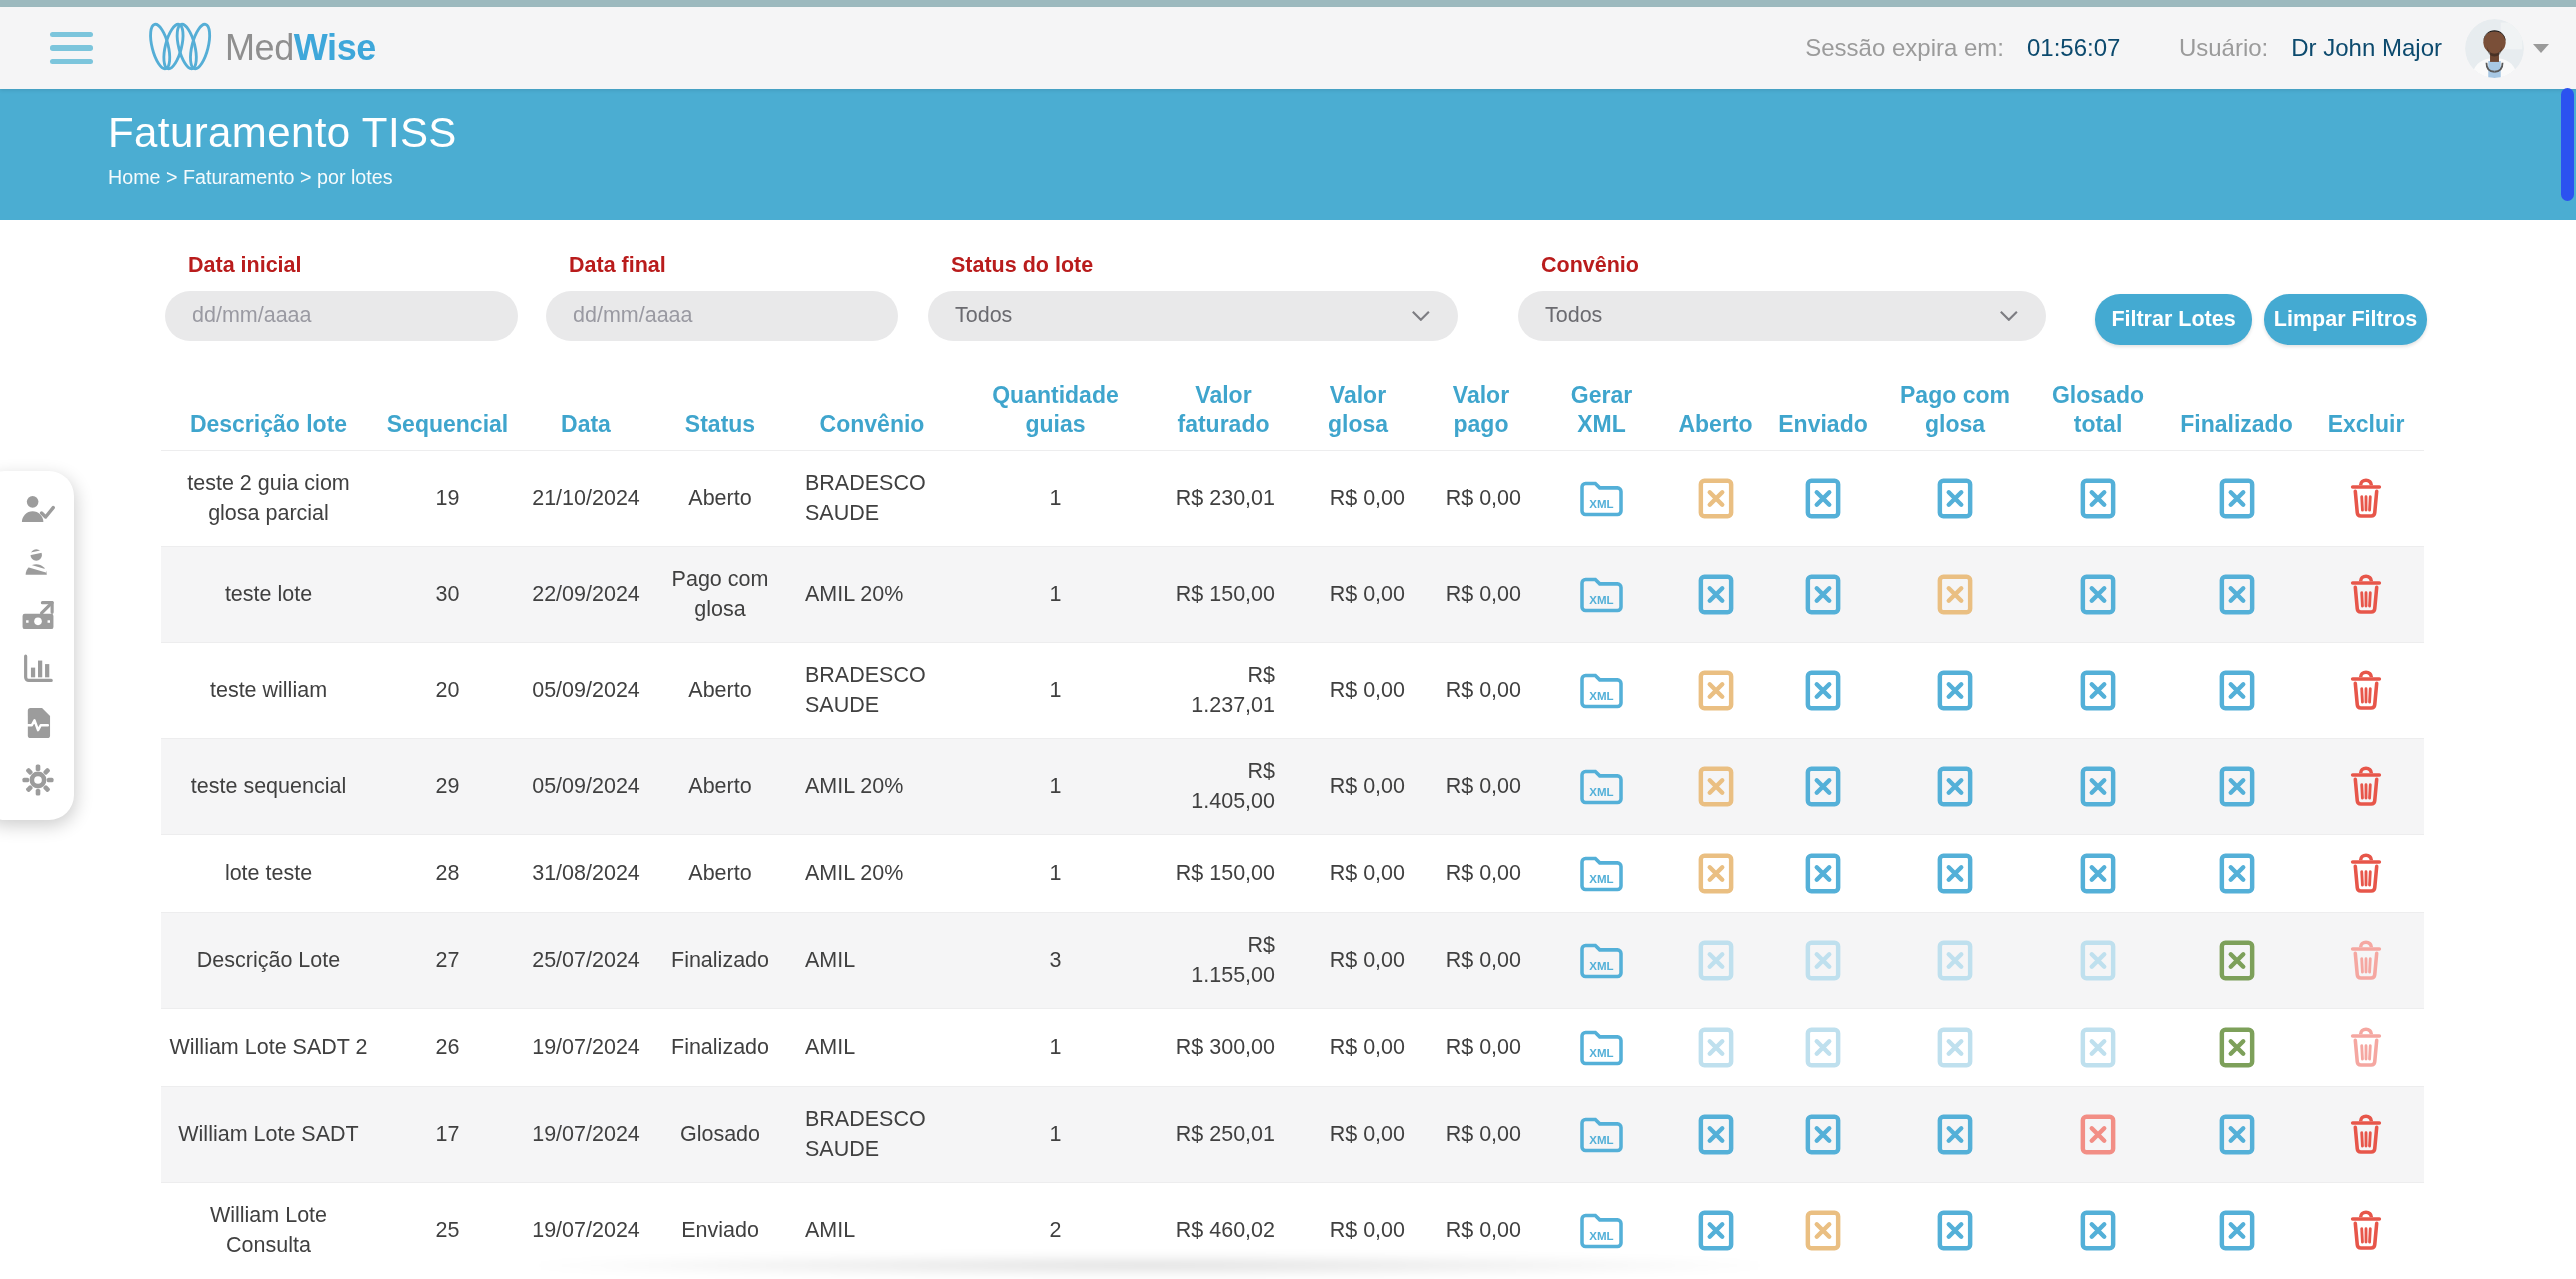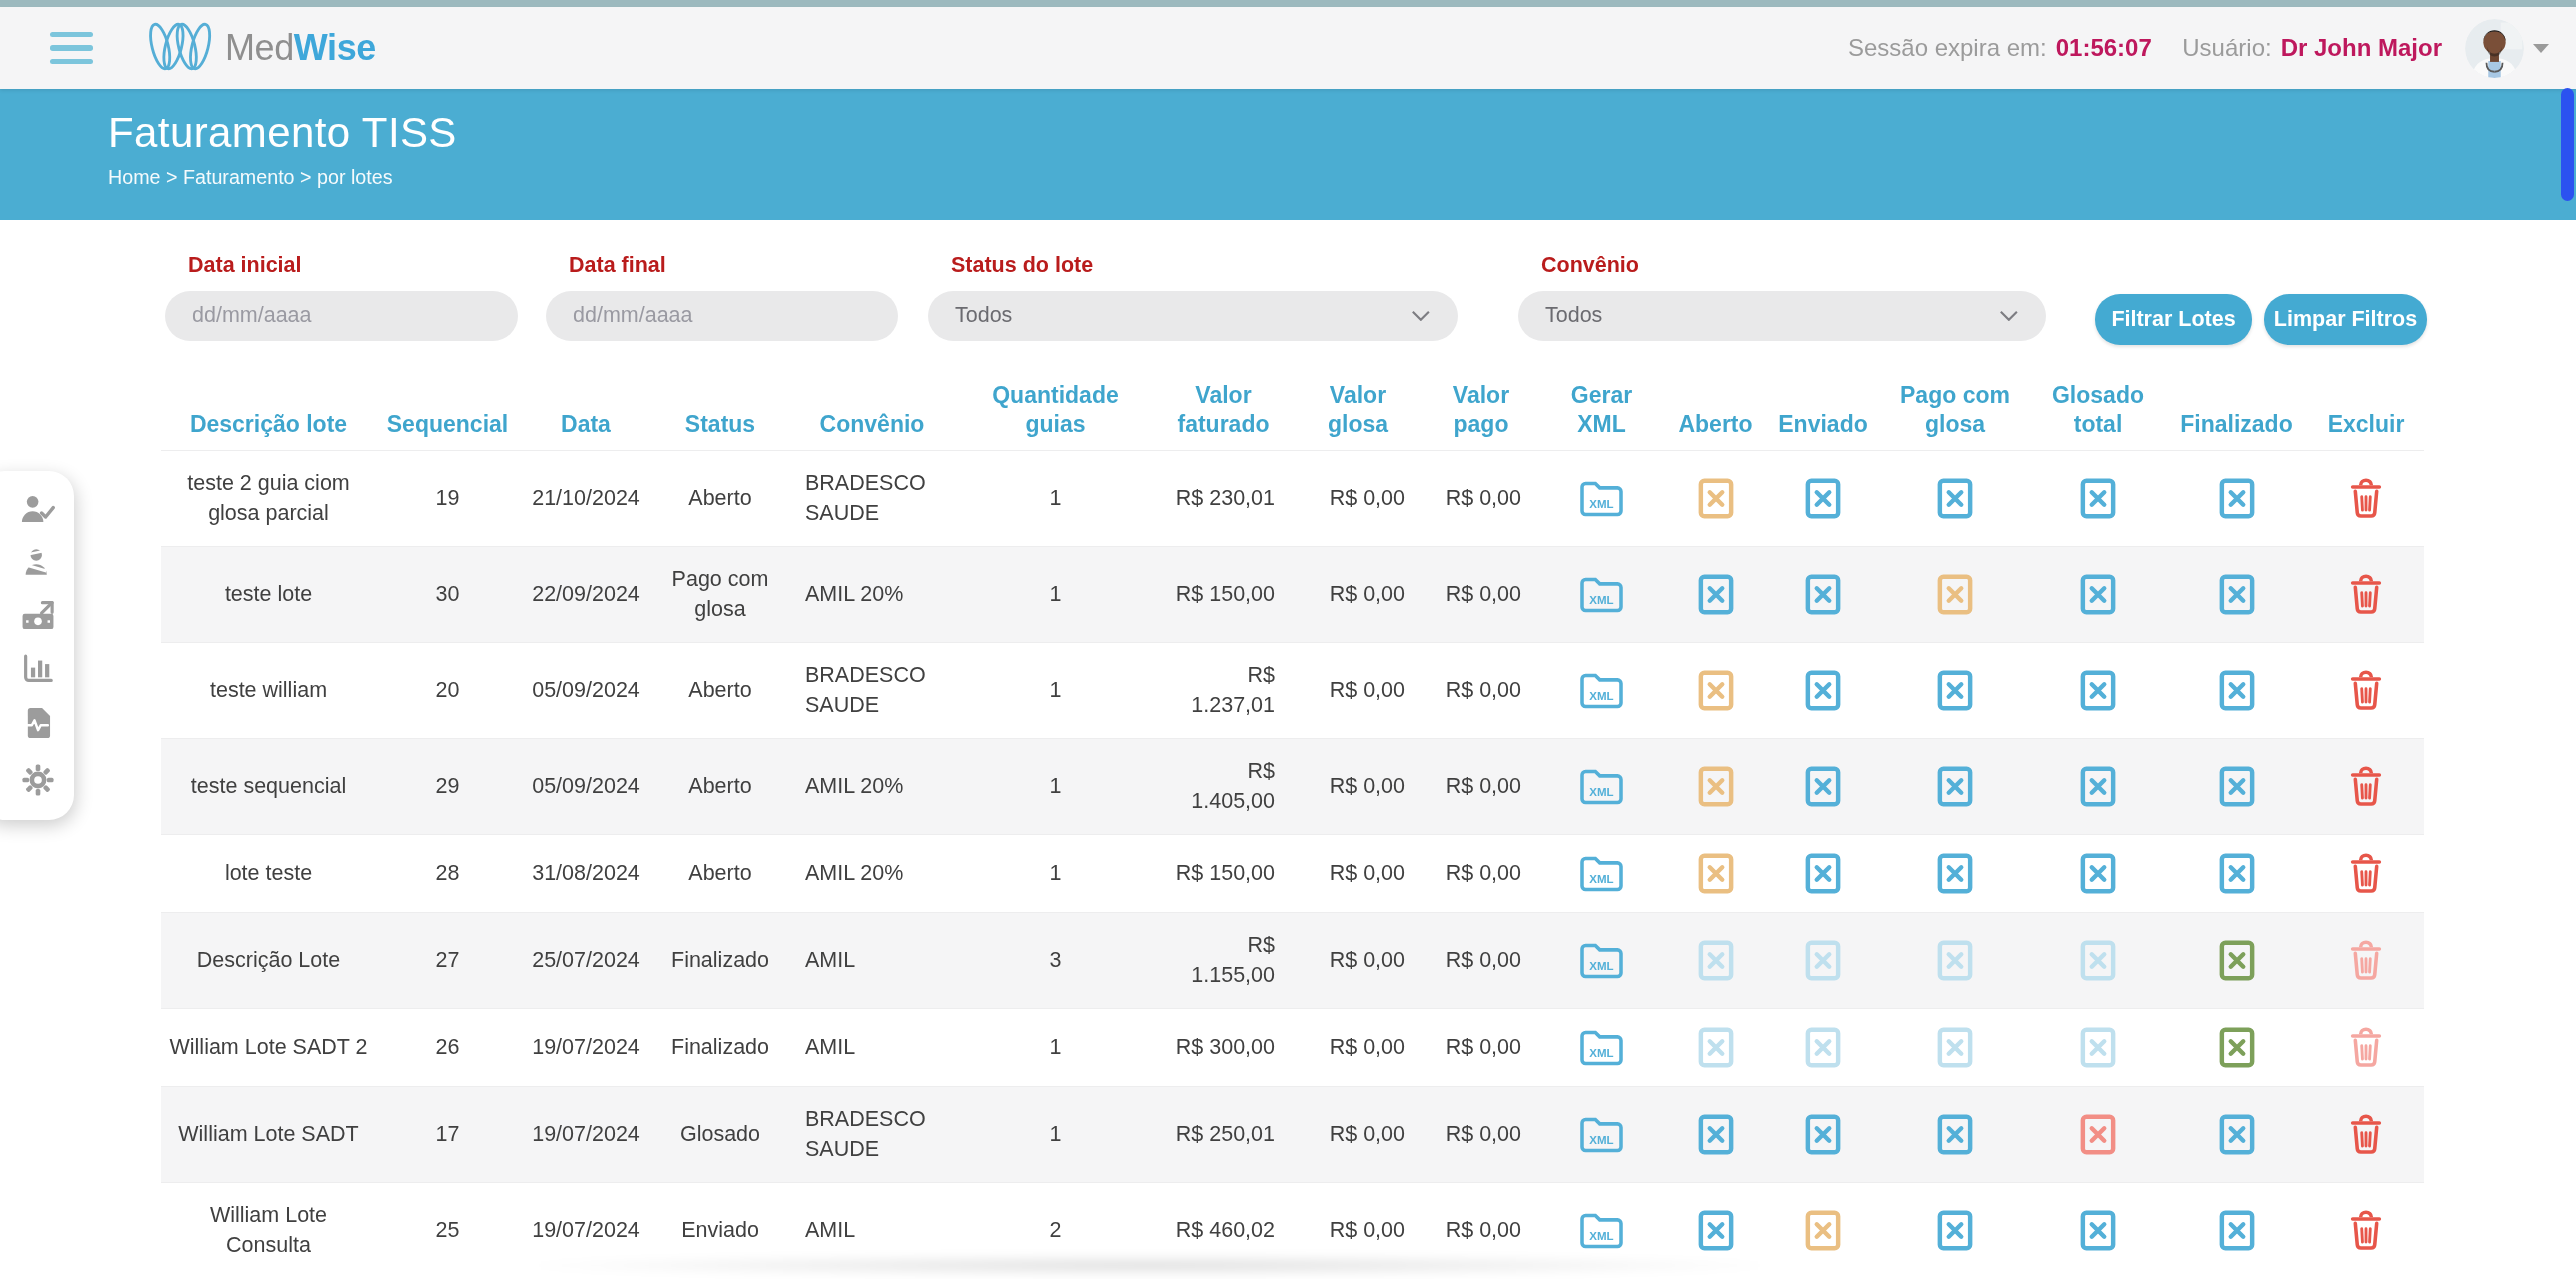--- a/index.html
+++ b/index.html
@@ -16,22 +16,22 @@
     background:#f5f5f6; display:flex; align-items:center;
     padding:0 27px 0 50px; box-shadow:0 1.8px 3.6px rgba(0,0,0,.10); z-index:30;
   }
   .hamburger { width:43px; display:flex; flex-direction:column; gap:8px; cursor:pointer; }
   .hamburger span { display:block; height:5.4px; border-radius:2.7px; background:#7cc5dc; }
   .brand { display:flex; align-items:center; margin-left:55px; gap:9px; }
   .brand-text { font-size:36px; letter-spacing:-0.4px; }
   .brand-med { color:#8f8f8f; font-weight:500; }
   .brand-wise { color:#3ea7da; font-weight:700; }
   .topbar-spacer { flex:1; }
-  .session { font-size:24px; color:#9b9b9b; display:flex; align-items:center; gap:9px; white-space:nowrap; }
-  .session .hl { color:#be185d; font-weight:700; }
+  .session { font-size:24px; color:#9b9b9b; display:flex; align-items:center; gap:23px; white-space:nowrap; }
+  .session .hl { color:#0c4a6e; font-weight:400; }
   .session .gap { width:12.5px; }
   .avatar-wrap { display:flex; align-items:center; margin-left:23px; gap:9px; }
   .avatar { width:59px; height:59px; border-radius:50%; overflow:hidden; flex:0 0 auto; }
   .caret-down { width:0; height:0; border-left:8px solid transparent; border-right:8px solid transparent; border-top:9.8px solid #9a9a9a; cursor:pointer; }
   
   .banner {
     position:absolute; left:0; top:89px; width:2576px; height:131px;
     background:#4badd2; color:#fff; padding:19.7px 0 0 108px;
   }
   .banner-title { font-size:42px; font-weight:400; letter-spacing:0.4px; }

